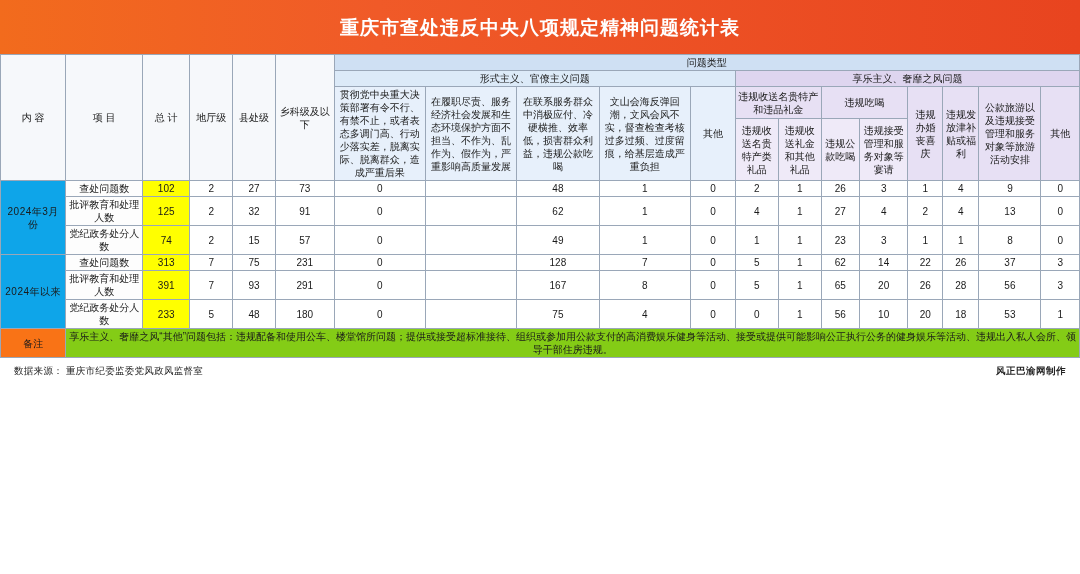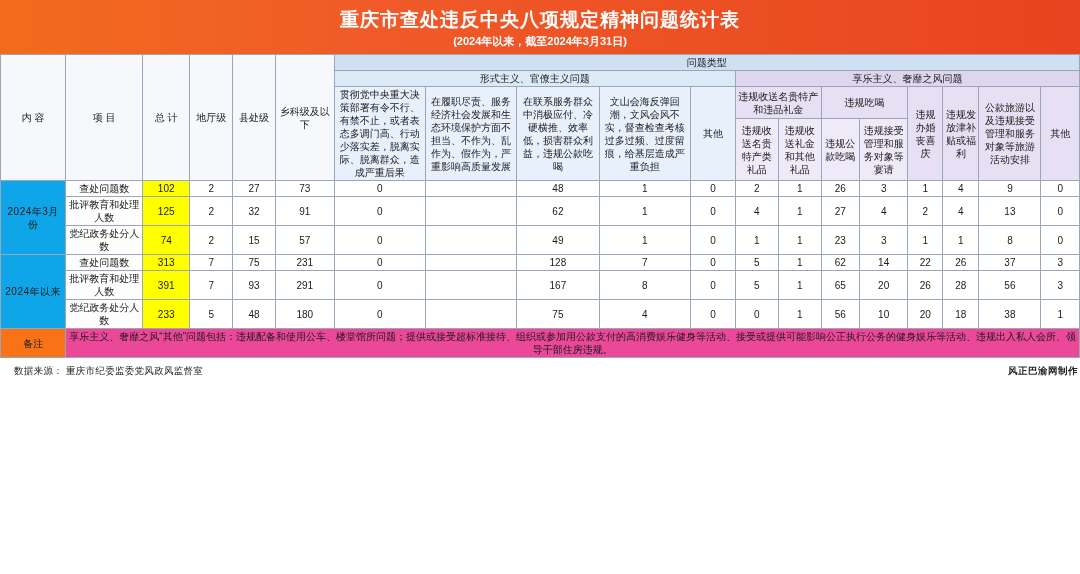--- a/index.html
+++ b/index.html
@@ -94,42 +94,41 @@
   .bold-sep td { border-top: 2px solid #6d7d92; }
   .remark-label {
     background: #f97316;
     font-size: 10px;
   }
   .remark-body {
     text-align: left;
     font-size: 9.5px;
     line-height: 15px;
     padding: 4px 6px;
-    background: #ec4899;
+    background: #84cc16;
   }
   
   .footer {
     display: flex;
     justify-content: space-between;
     align-items: center;
-    padding: 7px 2px 0 14px;
+    padding: 7px 14px 0 14px;
     font-size: 9.5px;
     color: #222;
   }
   .footer .src { letter-spacing: 0.3px; }
   .footer .maker { font-weight: bold; letter-spacing: 0.5px; }
 </style>
 </head>
 <body>
 
 <div class="page">
 
   <div class="banner">
     <div class="banner-title">重庆市查处违反中央八项规定精神问题统计表</div>
-    <div class="banner-sub">(2024年以来，截至2024年3月31日)</div>
   </div>
 
   <table class="main">
     <colgroup>
       <col style="width:58px">
       <col style="width:68px">
       <col style="width:42px">
       <col style="width:38px">
       <col style="width:38px">
       <col style="width:52px">
@@ -298,21 +297,21 @@
         <td class="num"></td>
         <td class="num">75</td>
         <td class="num">4</td>
         <td class="num">0</td>
         <td class="num">0</td>
         <td class="num">1</td>
         <td class="num">56</td>
         <td class="num">10</td>
         <td class="num">20</td>
         <td class="num">18</td>
-        <td class="num">38</td>
+        <td class="num">53</td>
         <td class="num">1</td>
       </tr>
 
       <tr class="bold-sep">
         <td class="remark-label">备注</td>
         <td class="remark-body" colspan="18">享乐主义、奢靡之风“其他”问题包括：违规配备和使用公车、楼堂馆所问题；提供或接受超标准接待、组织或参加用公款支付的高消费娱乐健身等活动、接受或提供可能影响公正执行公务的健身娱乐等活动、违规出入私人会所、领导干部住房违规。</td>
       </tr>
     </tbody>
   </table>
 

